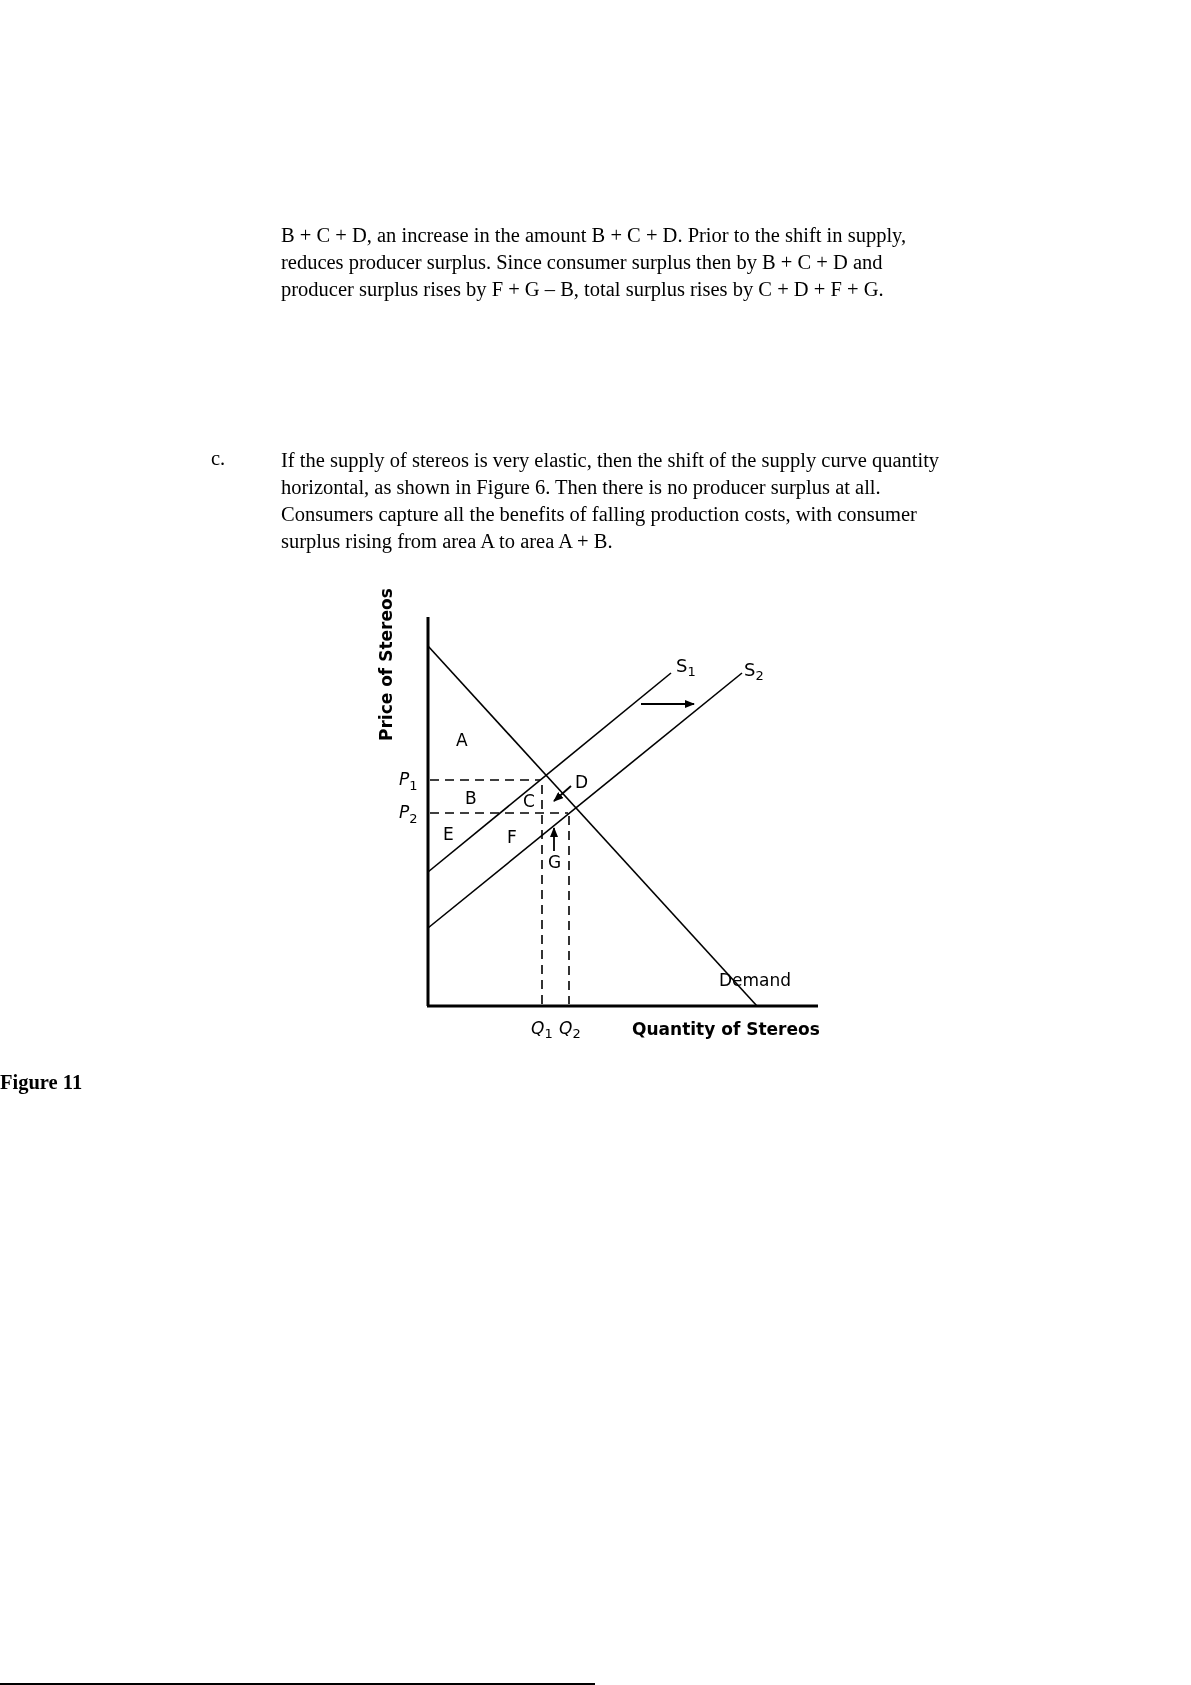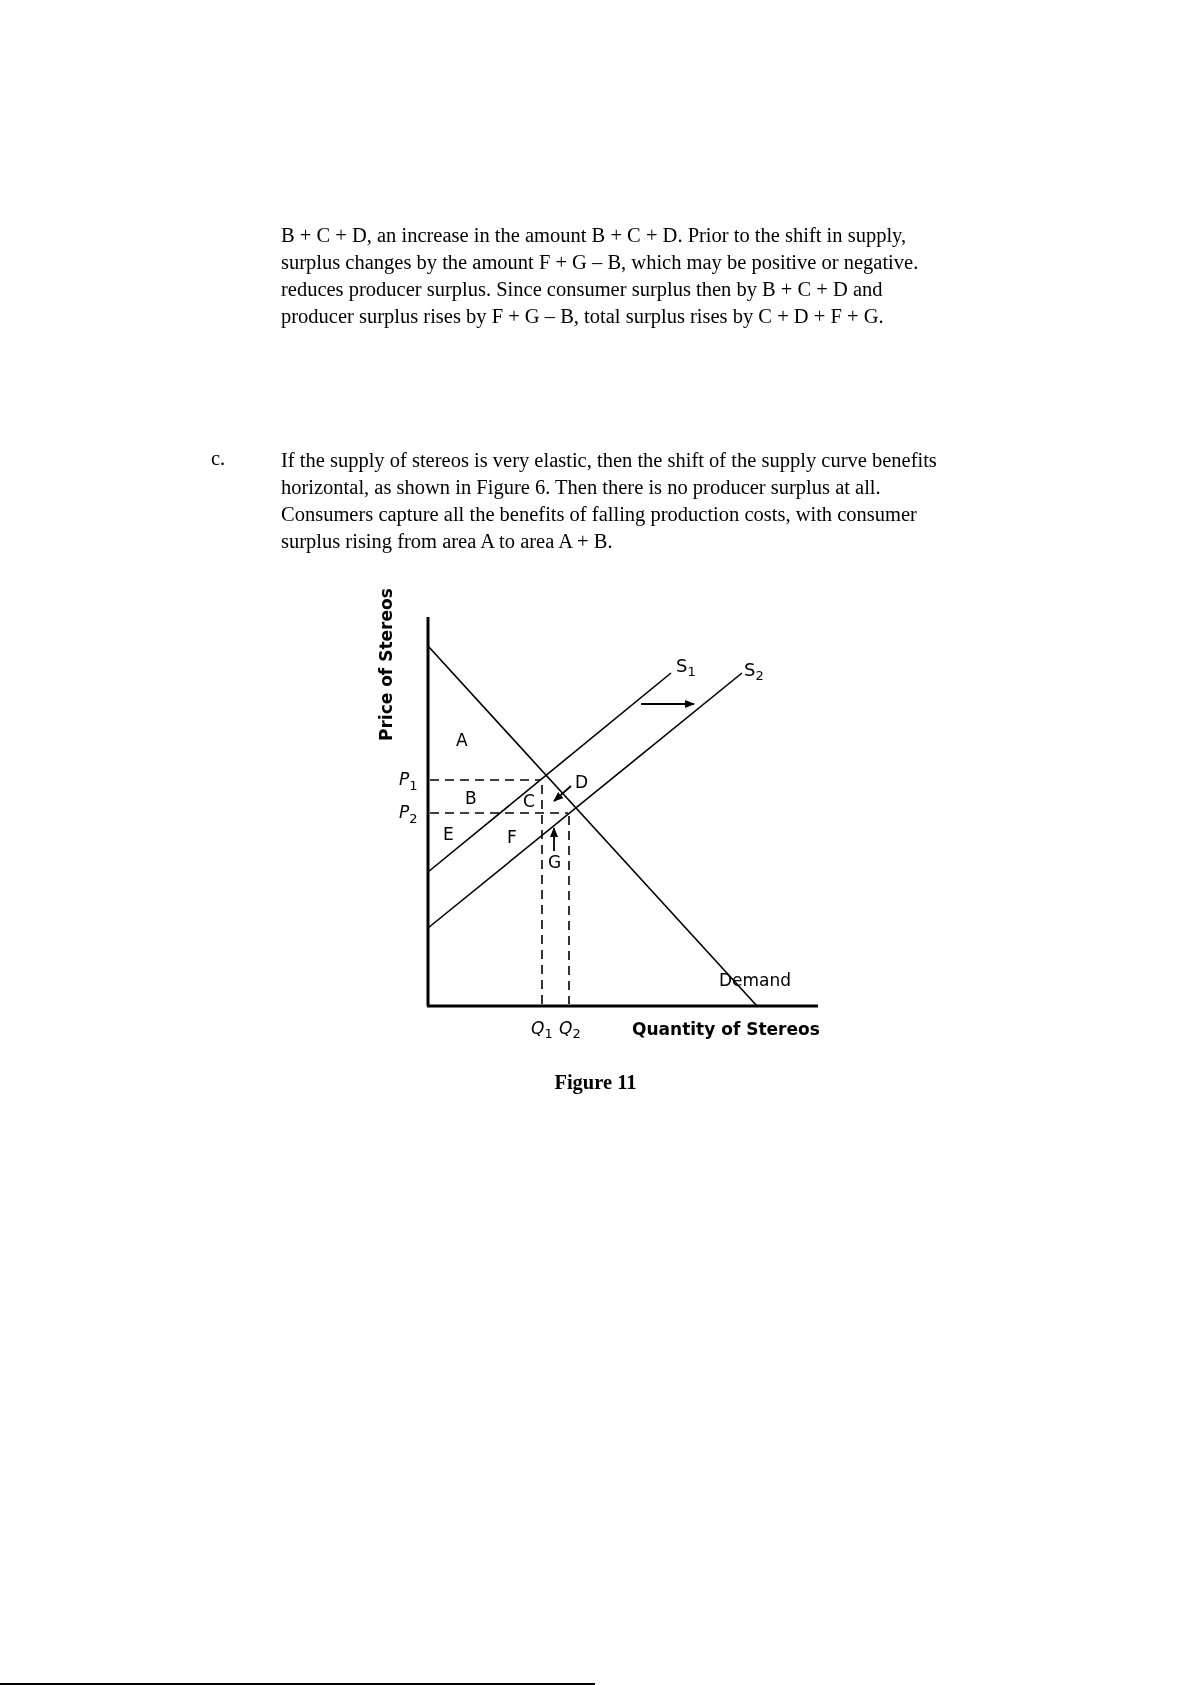--- a/index.html
+++ b/index.html
@@ -1,36 +1,35 @@
 <!DOCTYPE html>
 <html><head>
 <meta charset="utf-8">
 <style>
   html, body { margin:0; padding:0; background:#fff; }
   body { width:1191px; height:1685px; position:relative; overflow:hidden; font-family:"Liberation Serif", serif; color:#000; }
   .para { position:absolute; left:281px; width:780px; font-size:20.5px; line-height:27px; }
   .line { display:block; white-space:nowrap; }
   .marker { position:absolute; left:211px; font-size:20.5px; }
-  .caption { position:absolute; left:0; width:1191px; text-align:center; top:1071px; font-size:20.5px; font-weight:bold; }
+  .caption { position:absolute; left:0; width:1191px; top:1071px; font-size:20.5px; font-weight:bold; }
   svg text.sans { font-family:"DejaVu Sans", sans-serif; }
   .footer-rule { position:absolute; left:0; top:1683px; width:595px; height:2px; background:#000; }
 </style>
 </head>
 <body>
 
 <div class="para" style="top:222px;">
   <span class="line">B + C + D, an increase in the amount B + C + D.  Prior to the shift in supply,</span>
-  <span class="line">surplus changes by the amount F + G – B, which may be positive or negative.</span>
   <span class="line">reduces producer surplus.  Since consumer surplus then by B + C + D and</span>
   <span class="line">producer surplus rises by F + G – B, total surplus rises by C + D + F + G.</span>
 </div>
 
 <div class="marker" style="top:447px;">c.</div>
 <div class="para" style="top:447px;">
-  <span class="line">If the supply of stereos is very elastic, then the shift of the supply curve benefits</span>
+  <span class="line">If the supply of stereos is very elastic, then the shift of the supply curve quantity</span>
   <span class="line">horizontal, as shown in Figure 6.  Then there is no producer surplus at all.</span>
   <span class="line">Consumers capture all the benefits of falling production costs, with consumer</span>
   <span class="line">surplus rising from area A to area A + B.</span>
 </div>
 
 <svg width="1191" height="1685" style="position:absolute;left:0;top:0;" xmlns="http://www.w3.org/2000/svg">
   <defs>
     <marker id="ah" markerWidth="10" markerHeight="8" refX="9" refY="4" orient="auto" markerUnits="userSpaceOnUse">
       <path d="M0,0 L10,4 L0,8 Z" fill="#000"></path>
     </marker>

